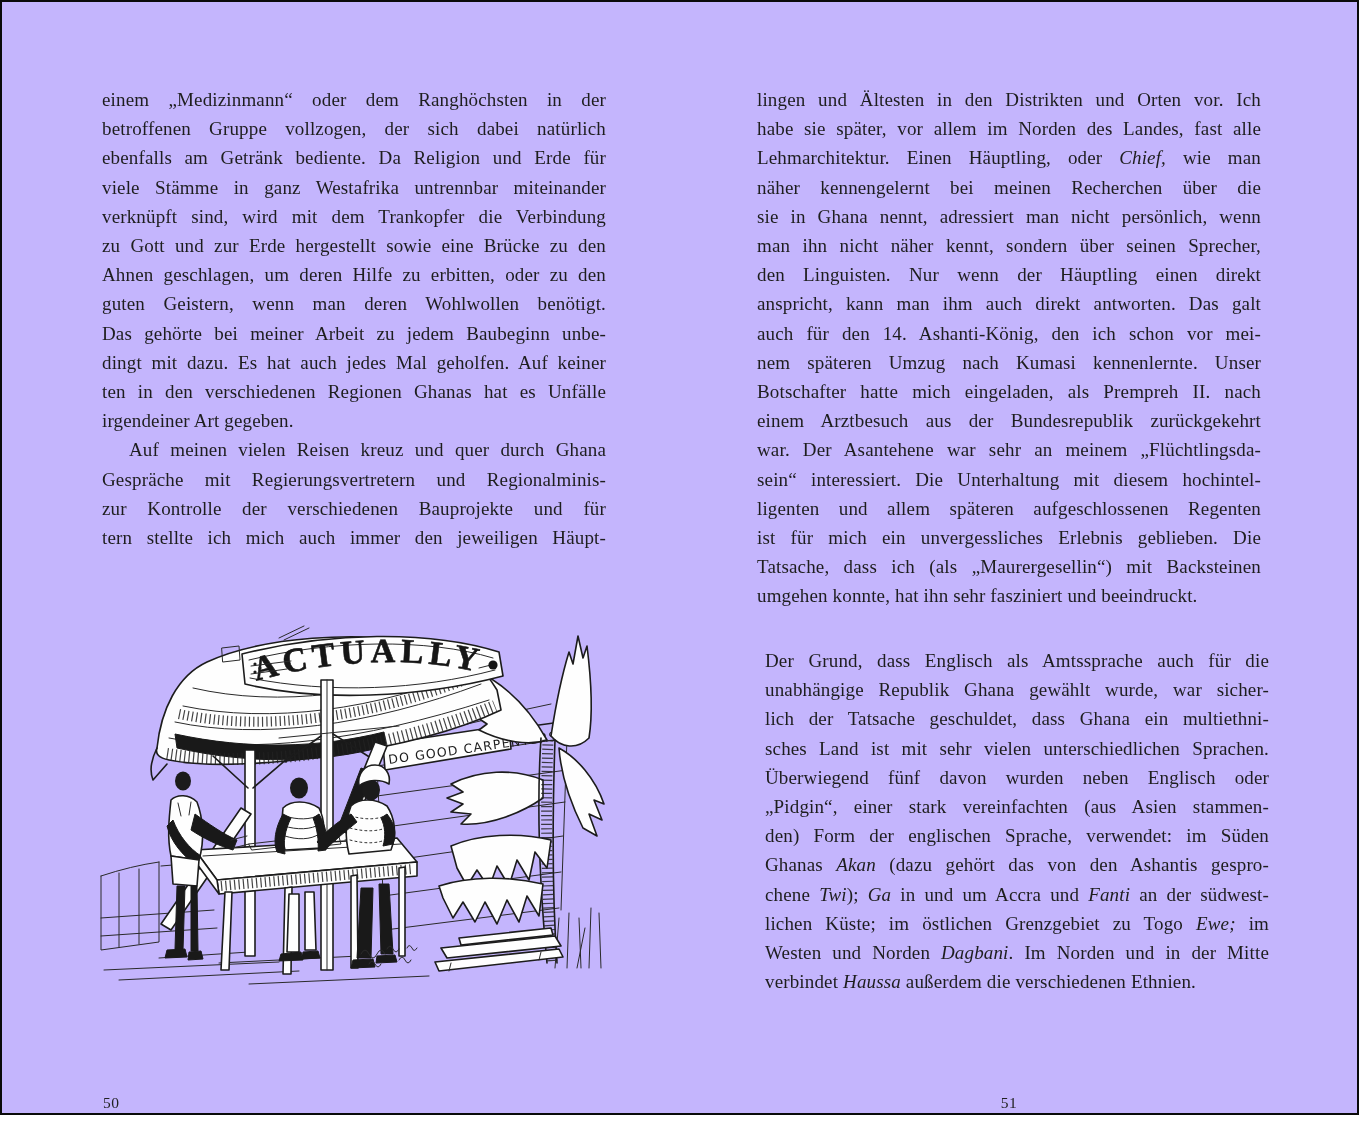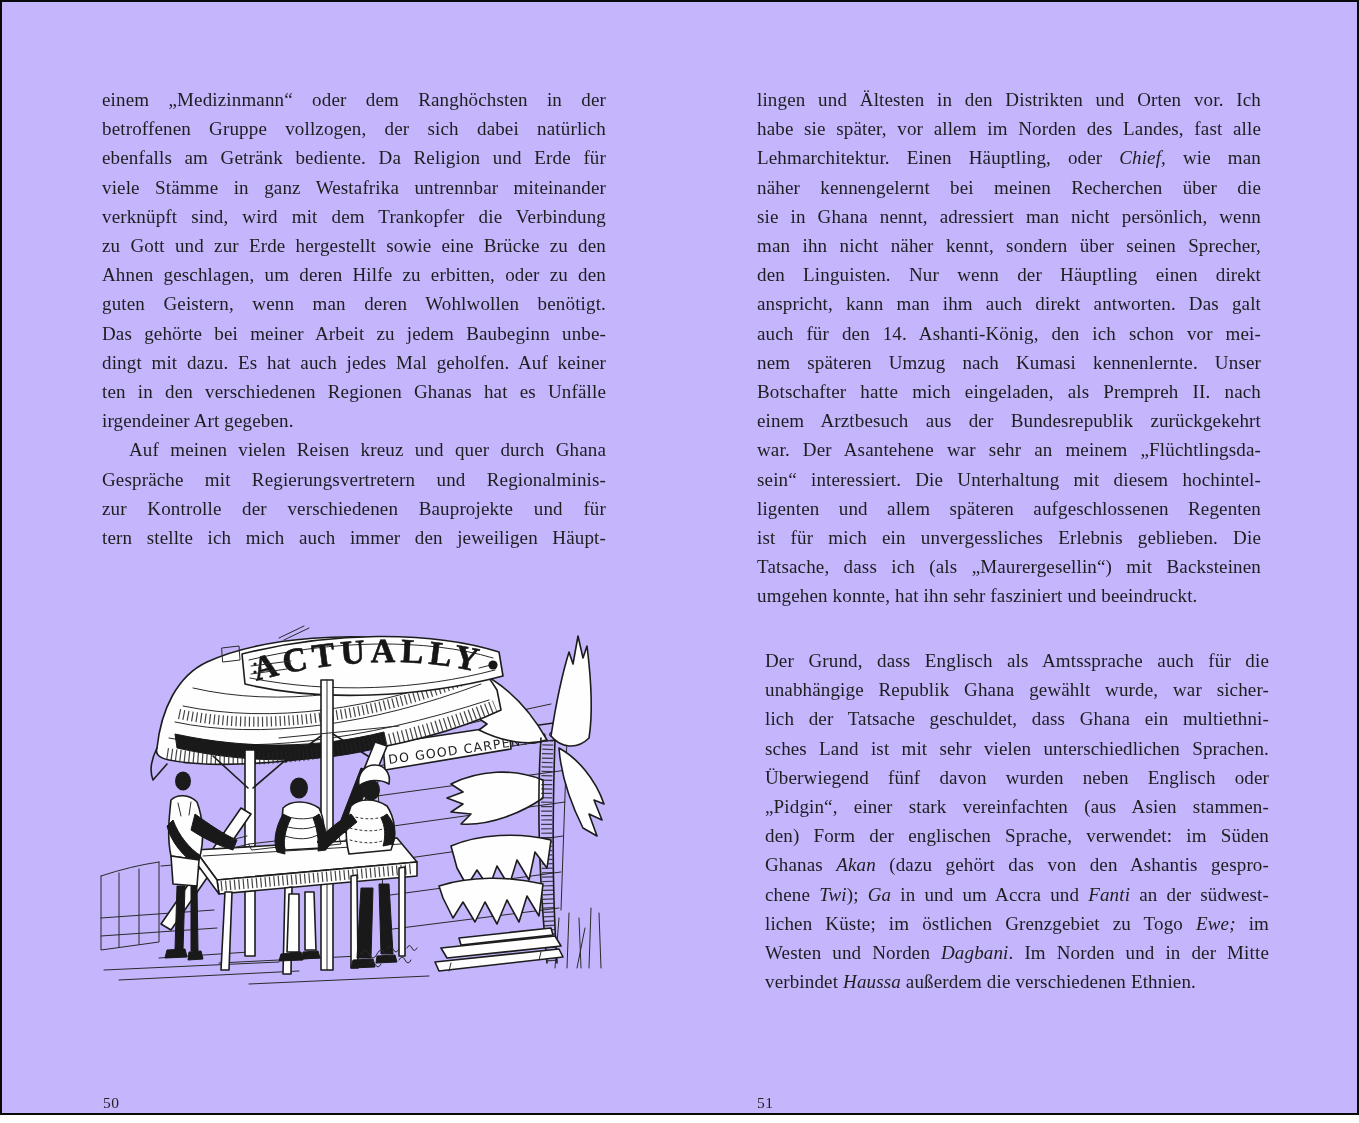--- a/index.html
+++ b/index.html
@@ -33,21 +33,21 @@
   .it{font-style:italic;}
   .pagenum{
     position:absolute;
     top:1046px;
     font-size:15.5px;
     letter-spacing:0.5px;
     color:#222;
     margin-top:46px;
   }
   .pn-left{left:101px;}
-  .pn-right{left:76px;width:504px;text-align:left;}
+  .pn-right{left:76px;width:504px;text-align:center;}
   figure.illustration{
     position:absolute;left:97px;top:616px;width:508px;height:374px;margin:0;padding:0;
   }
   figure.illustration svg{display:block;width:100%;height:100%;}
   .sign-main-text{
     font-family:"Liberation Serif", serif;
     font-weight:bold;
     font-size:34px;
     letter-spacing:5px;
     fill:#161616;

